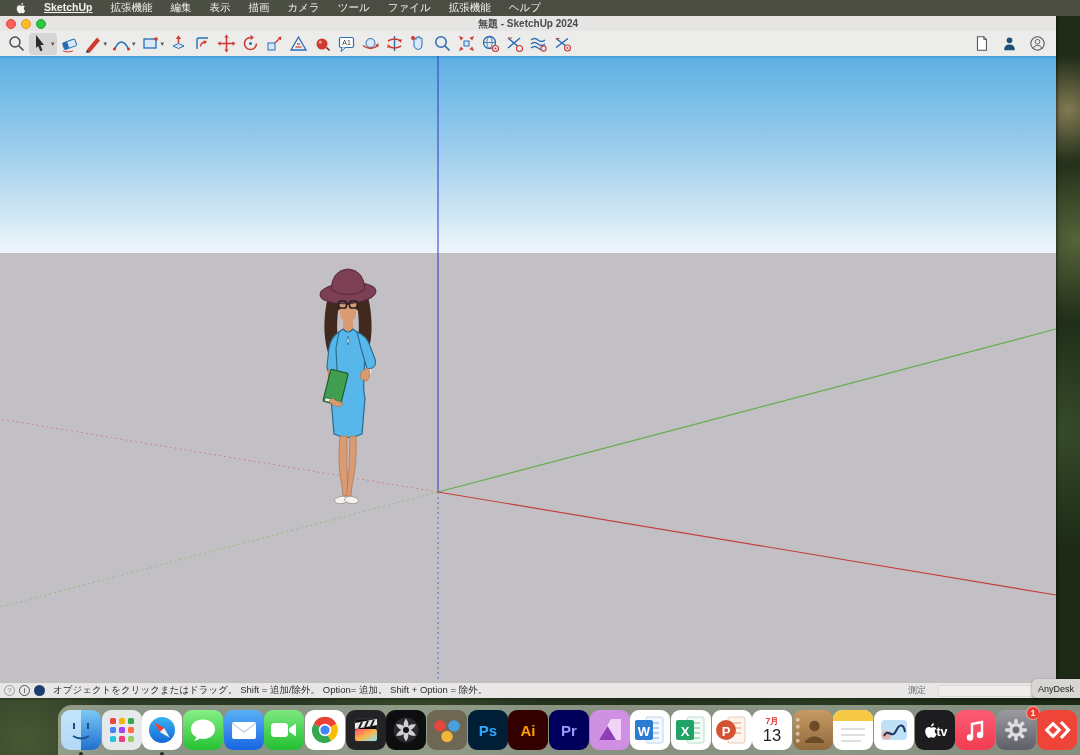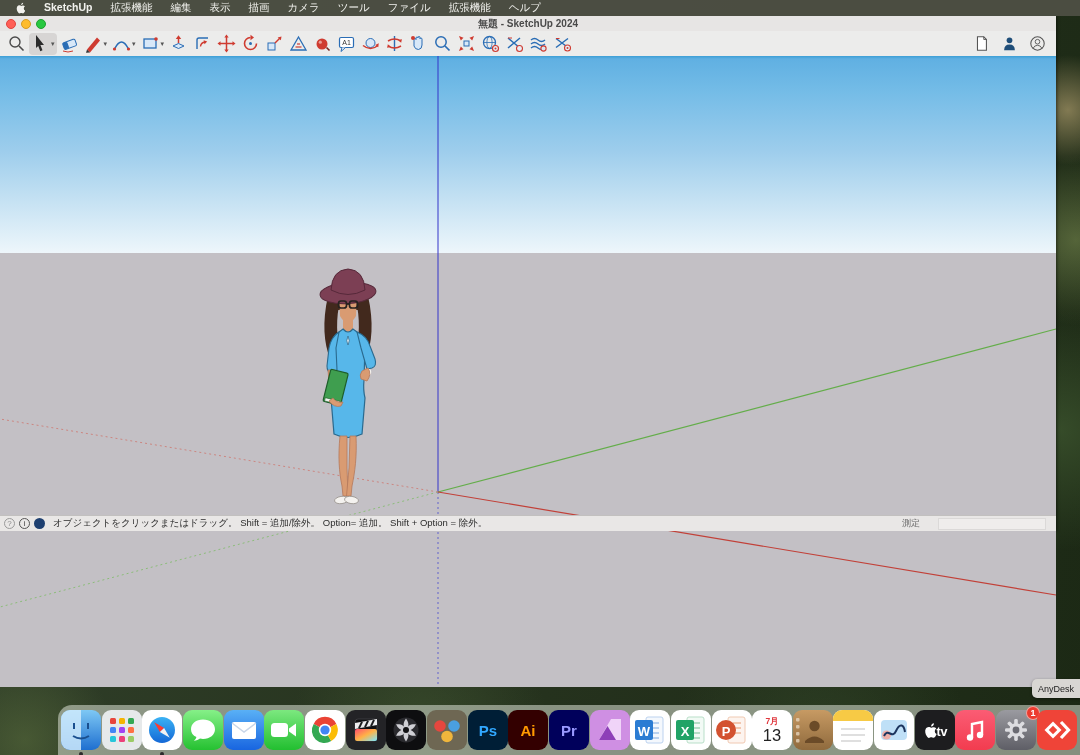--- a/index.html
+++ b/index.html
@@ -17,24 +17,24 @@
       linear-gradient(100deg, #31402a 0%, #27341f 45%, #1c2915 100%);
   }
   
   .menubar {
     position:absolute; top:0; left:0; width:1080px; height:16px;
     background:rgba(76,78,67,.97); display:flex; align-items:center;
     color:#f2f2ee; font-size:10.5px; z-index:40;
   }
   .menubar .apple { margin:0 10px 0 14px; display:flex; align-items:center; }
   .menu-item { padding:0 9px; white-space:nowrap; }
-  .menu-item.first { font-weight:bold; }
+  .menu-item.first { font-weight:bold;text-decoration:underline; }
   
   .window {
-    position:absolute; top:16px; left:0; width:1056px; height:515px;
+    position:absolute; top:16px; left:0; width:1056px; height:682px;
     background:#ececeb; box-shadow:1px 0 3px rgba(0,0,0,.5); z-index:10;
   }
   .titlebar { position:relative; height:15px; background:#e7e5e4; }
   .traffic { position:absolute; top:3px; left:6px; display:flex; gap:5px; }
   .tl { width:10px; height:10px; border-radius:50%; }
   .tl.red    { background:#ff5f57; border:.5px solid #e0443e; }
   .tl.yellow { background:#febc2e; border:.5px solid #d89c22; }
   .tl.green  { background:#28c840; border:.5px solid #1fa02f; }
   .wtitle {
     position:absolute; left:0; right:0; top:0; height:15px; line-height:16px;
@@ -70,21 +70,21 @@
     display:flex; align-items:center; font-size:9.5px; color:#2c2c2c;
   }
   .sb-icons { display:flex; gap:4px; align-items:center; margin:0 8px 0 4px; }
   .sb-circle { width:11px; height:11px; border-radius:50%; font-size:8px;
     display:flex; align-items:center; justify-content:center; }
   .sb-help { border:1px solid #9a9a9a; color:#8a8a8a; }
   .sb-info { border:1px solid #555; color:#444; }
   .sb-geo  { background:#1d3f70; }
   .sb-hint { white-space:nowrap; }
   .sb-measure { margin-left:auto; display:flex; align-items:center; }
-  .sb-measure-label { color:#666; font-size:9px; margin-right:18px; }
+  .sb-measure-label { color:#666; font-size:9px; margin-right:12px; }
   .sb-measure-field { width:108px; height:12px; background:#efedec; border:1px solid #dbd9d8; margin-right:10px; }
   
   .anydesk-tab {
     position:absolute; right:0; top:679px; width:48px; height:19px; z-index:45;
     background:#d8d6d3; border-radius:5px 0 0 5px; box-shadow:0 1px 3px rgba(0,0,0,.45);
     font-size:9px; color:#222; display:flex; align-items:center; justify-content:center;
   }
   
   .dock {
     position:absolute; left:58px; right:0; top:705px; height:50px; z-index:30;

